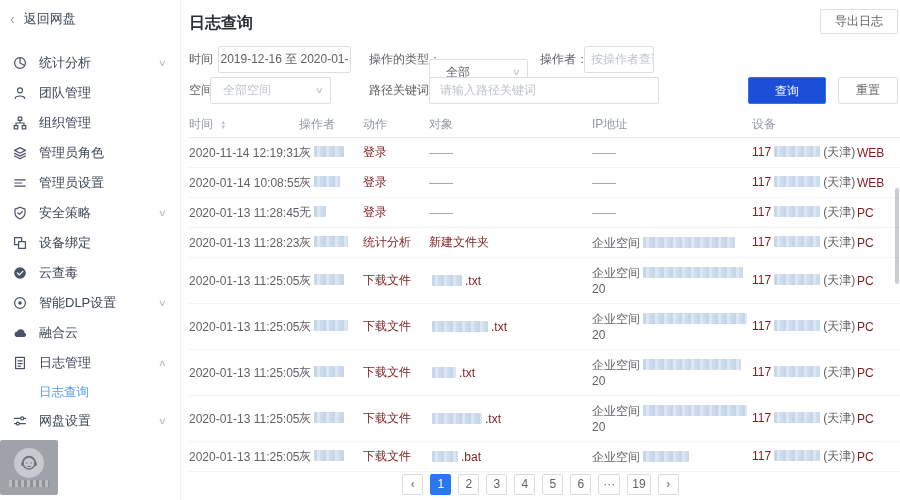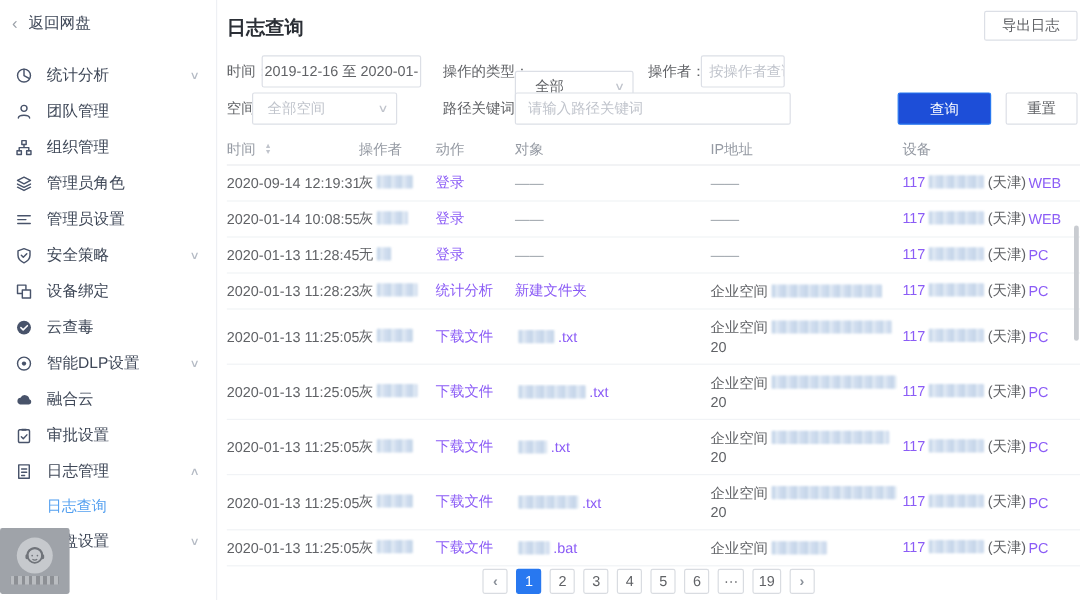--- a/index.html
+++ b/index.html
@@ -56,21 +56,21 @@
   .table { position:absolute; left:8px; top:112px; right:0; }
   .t-row, .t-head { display:grid; grid-template-columns:110px 64px 66px 163px 160px 105px 44px;
     align-items:center; }
   .t-head { height:26px; color:#959aa3; font-size:12px; border-bottom:1px solid #e9ebef; }
   .t-row { min-height:30px; border-bottom:1px solid #f1f3f6; font-size:12px; color:#606266; }
   .t-row.tall { min-height:46px; }
   .cell { padding-right:6px; white-space:nowrap; overflow:hidden; }
   .detail-cell { line-height:16px; }
   .sort { display:inline-flex; flex-direction:column; vertical-align:middle; margin-left:4px; color:#c0c4cc; }
   .sort i { font-style:normal; font-size:6px; line-height:5px; }
-  .link { color:#8b5cf6; cursor:pointer; }
+  .link { color:#7f1d1d; cursor:pointer; }
   .muted { color:#9aa0a8; }
   .text { color:#606266; }
   .redact { display:inline-block; height:11px; border-radius:1px; vertical-align:-1px; margin:0 3px;
     background:repeating-linear-gradient(90deg,#c7d7ea 0 3px,#dde7f3 3px 6px,#cfdcee 6px 9px);
     filter:blur(.7px); }
 
   
   .pagination { position:absolute; left:0; right:0; top:474px; display:flex; justify-content:center; align-items:center; }
   .page-box { min-width:21px; height:21px; line-height:19px; padding:0 4px; margin:0 3.5px; text-align:center;
     border:1px solid #d9dce1; border-radius:2px; background:#fff; color:#606266; font-size:12px; cursor:pointer; }
@@ -176,30 +176,20 @@
           <span class="s-label">智能DLP设置</span>
           <span class="chev">∨</span>
         </div>
         <div class="side-item">
           <span class="s-icon">
             <svg width="14" height="14" viewBox="0 0 14 14">
               <path d="M3.6 11 a2.8 2.8 0 0 1 .5-5.5 a3.9 3.9 0 0 1 7.4 1.2 a2.2 2.2 0 0 1-.4 4.3 Z" fill="#48536a"></path>
             </svg>
           </span>
           <span class="s-label">融合云</span>
-        </div>
-        <div class="side-item">
-          <span class="s-icon">
-            <svg width="14" height="14" viewBox="0 0 14 14" fill="none" stroke="#48536a" stroke-width="1.2" stroke-linecap="round" stroke-linejoin="round">
-              <rect x="2.4" y="2.2" width="9.2" height="10.6" rx="1"></rect>
-              <path d="M5 1.2 H9 V3 H5 Z" fill="#48536a" stroke="none"></path>
-              <path d="M4.8 8 L6.4 9.6 L9.4 6.4"></path>
-            </svg>
-          </span>
-          <span class="s-label">审批设置</span>
         </div>
         <div class="side-item">
           <span class="s-icon">
             <svg width="14" height="14" viewBox="0 0 14 14" fill="none" stroke="#48536a" stroke-width="1.2" stroke-linecap="round" stroke-linejoin="round">
               <rect x="2.6" y="1.4" width="8.8" height="11.2"></rect>
               <path d="M5 4.8 H9.2 M5 7.6 H9.2 M5 10.2 H7.5"></path>
             </svg>
           </span>
           <span class="s-label">日志管理</span>
           <span class="chev">∧</span>
@@ -273,21 +263,21 @@
             </span>
         </span>
         <span class="cell">操作者</span>
         <span class="cell">动作</span>
         <span class="cell">对象</span>
         <span class="cell">IP地址</span>
         <span class="cell">设备</span>
       </div>
       <div id="table-body">
           <div class="t-row">
-            <span class="cell">2020-09-14 12:19:31</span>
+            <span class="cell">2020-11-14 12:19:31</span>
             <span class="cell"><span class="text">灰</span><span class="redact" style="width: 30px;"></span></span>
             <span class="cell"><span class="link">登录</span></span>
             <span class="cell"><span class="muted">——</span></span>
             <span class="cell detail-cell">
               <div><span class="muted">——</span></div>
             </span>
             <span class="cell"><span class="link">117</span><span class="redact" style="width: 46px;"></span><span class="text">(天津)</span></span>
             <span class="cell"><span class="link">WEB</span></span>
           </div>
           <div class="t-row">

